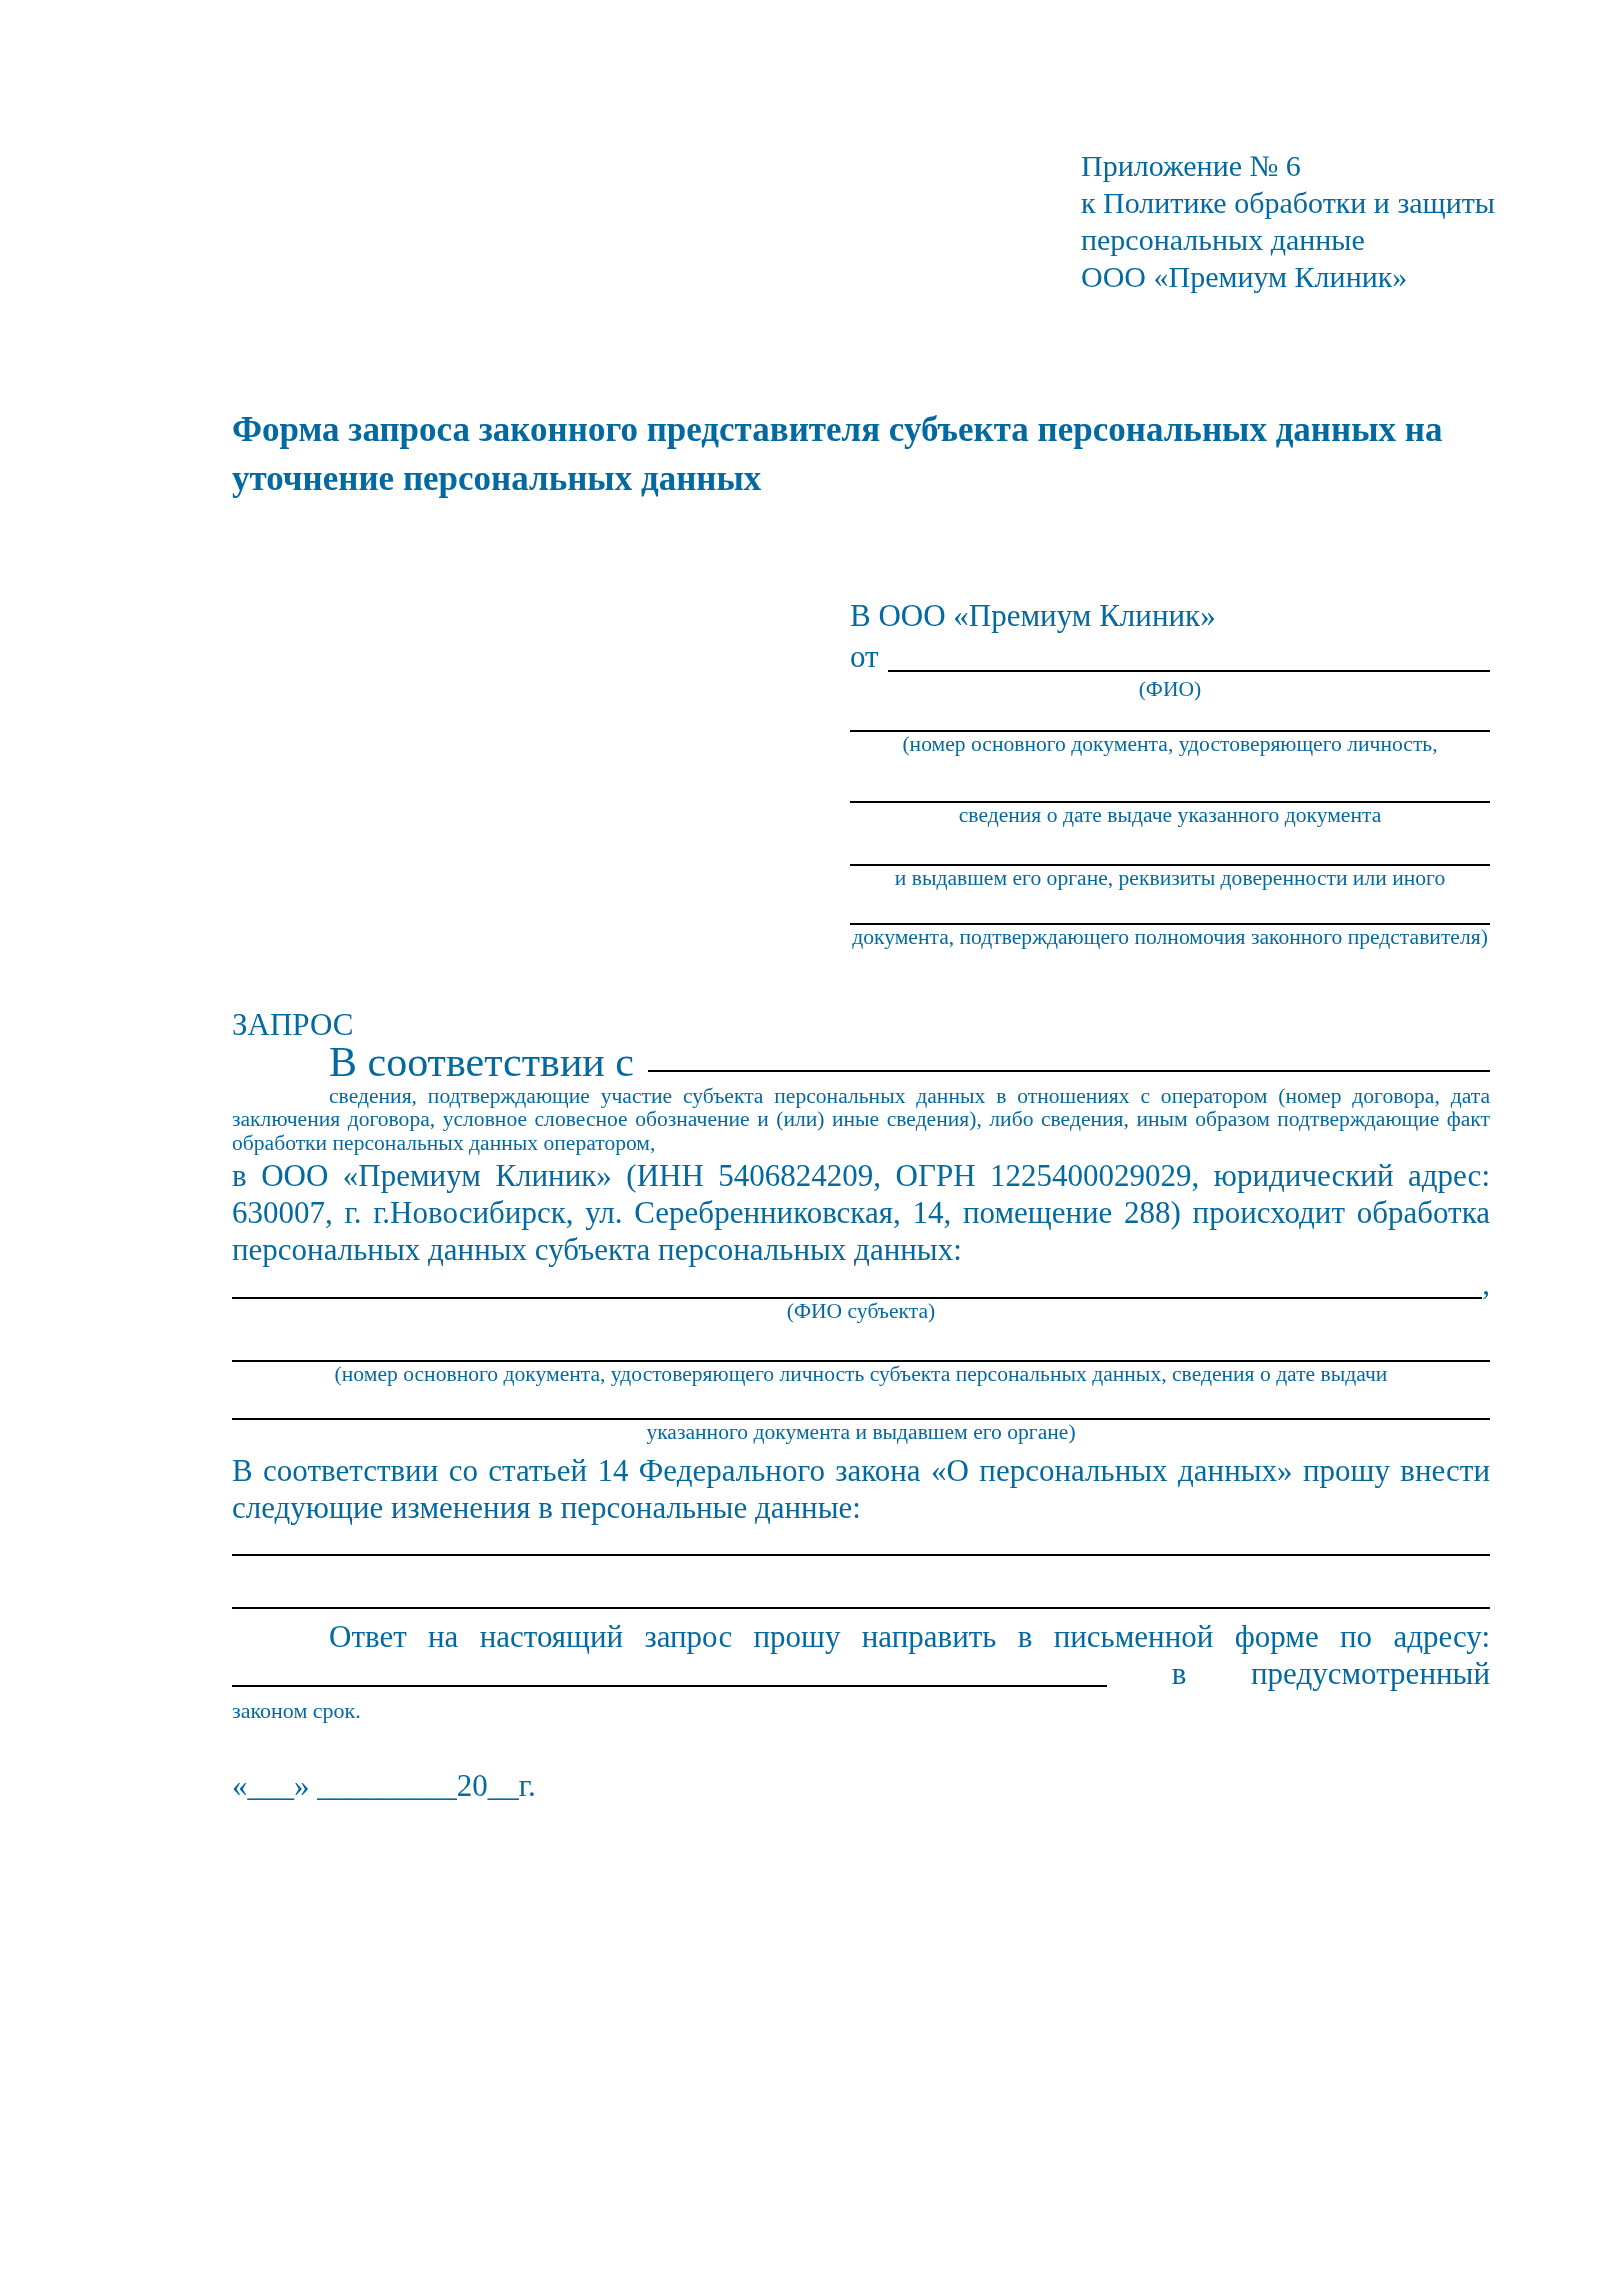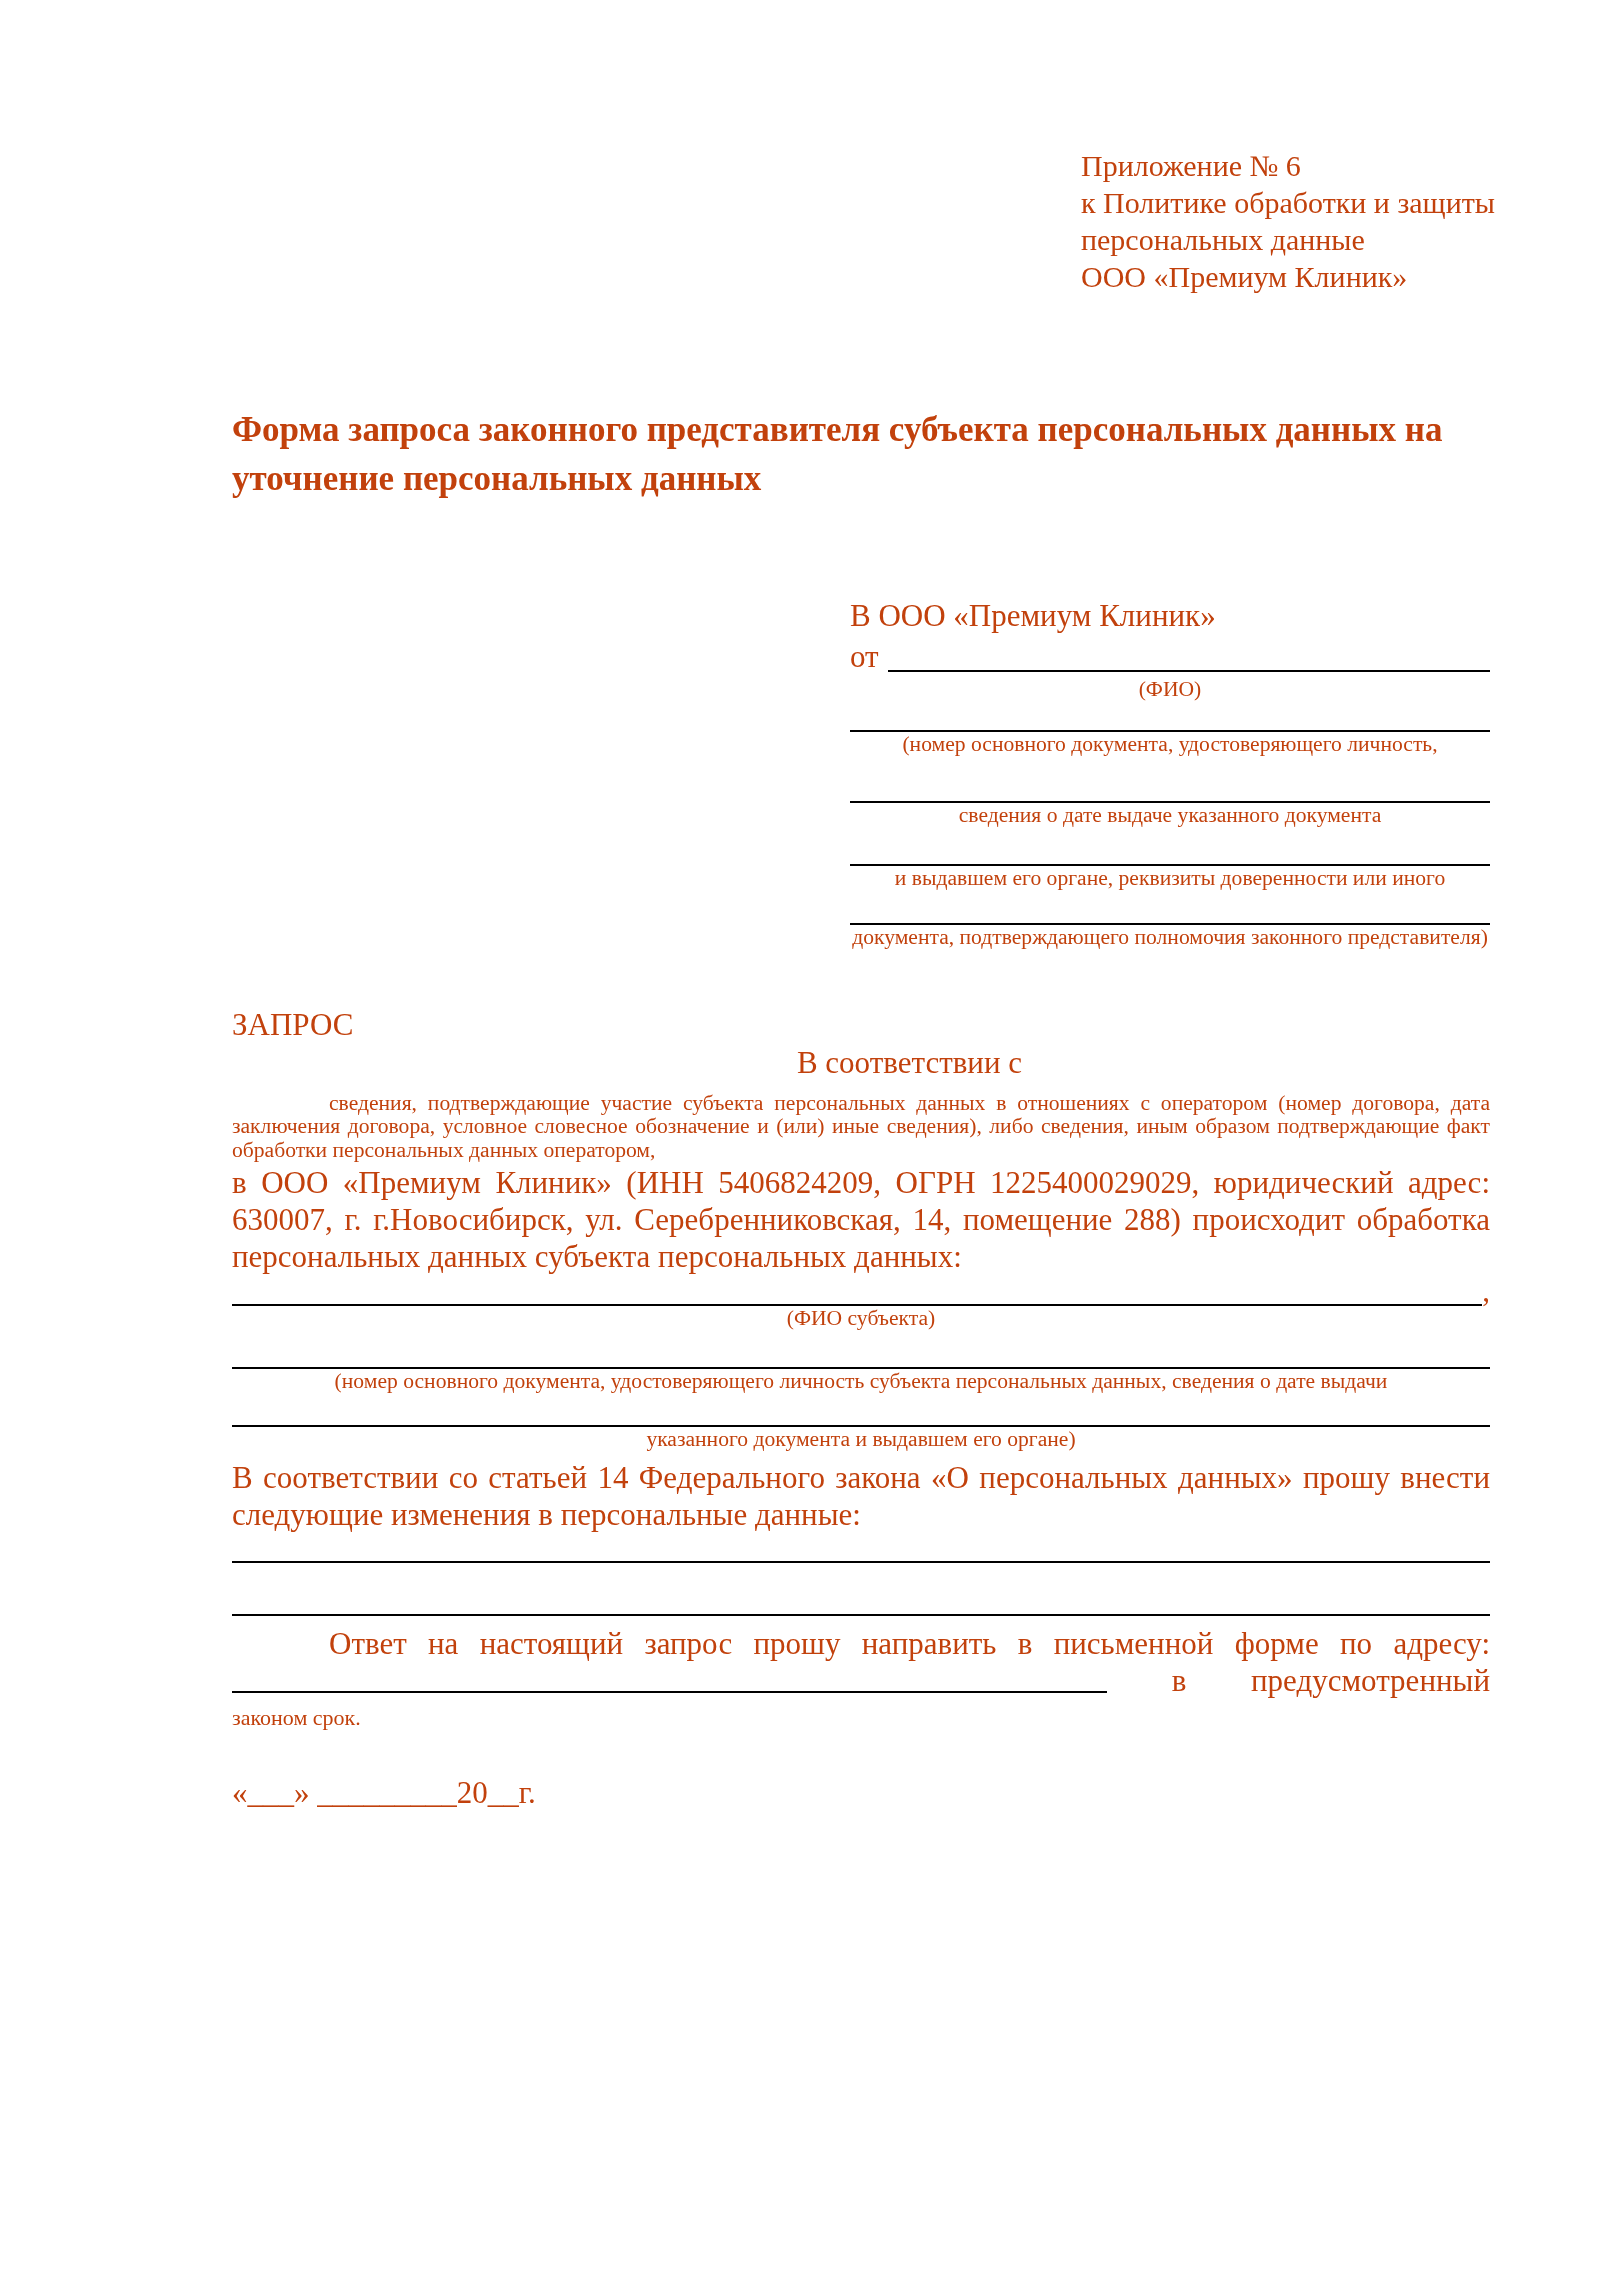--- a/index.html
+++ b/index.html
@@ -1,21 +1,21 @@
 <!DOCTYPE html>
 <html lang="ru"><head>
 <meta charset="utf-8">
 <style>
   html, body { margin: 0; padding: 0; background: #ffffff; }
   .page {
     position: relative;
     width: 1621px;
     height: 2202px;
     background: #ffffff;
-    color: #c2410c;
+    color: #0369a1;
     font-family: "Liberation Serif", "DejaVu Serif", serif;
     box-sizing: border-box;
     padding: 147px 131px 0 232px;
     overflow: hidden;
   }
   
   .appendix {
     margin-left: 849px;
     font-size: 30px;
     line-height: 37px;
@@ -34,21 +34,21 @@
   .from-row { display: flex; align-items: flex-end; line-height: 41px; }
   .from-blank { flex: 1; border-bottom: 2.9px solid #000; margin-left: 9.8px; margin-bottom: 4.9px; height: 29px; }
   .cap { font-size: 21.6px; line-height: 25.5px; text-align: center; }
   .blank { border-bottom: 2.9px solid #000; }
   .bu1 { height: 27.4px; }
   .bu2 { height: 44px; }
   .bu3 { height: 35px; }
   .bu4 { height: 32px; }
   
   .zapros { margin-top: 55px; font-size: 31px; line-height: 37px; }
-  .accordance { display: flex; align-items: center; margin-left: 97px; font-size: 31px; line-height: 39px; flex-direction: column; }
+  .accordance { display: flex; align-items: flex-start; margin-left: 97px; font-size: 42px; line-height: 39px; }
   .acc-blank { flex: 1; border-bottom: 2.9px solid #000; margin-left: 13.7px; margin-bottom: 4.9px; height: 27.4px; }
   .fineprint { font-size: 21.6px; line-height: 23.5px; text-align: justify; text-indent: 97px; margin-top: 2.9px; }
   .bodypar { font-size: 31px; line-height: 37px; text-align: justify; }
   .oppar { margin-top: 2px; }
   .comma-row { display: flex; align-items: flex-end; font-size: 31px; line-height: 31px; }
   .comma-blank { flex: 1; height: 29px; border-bottom: 2.9px solid #000; }
   .bfa { height: 35px; }
   .bfb { height: 31px; }
   .bfc { height: 28px; }
   .bfd { height: 51px; }

